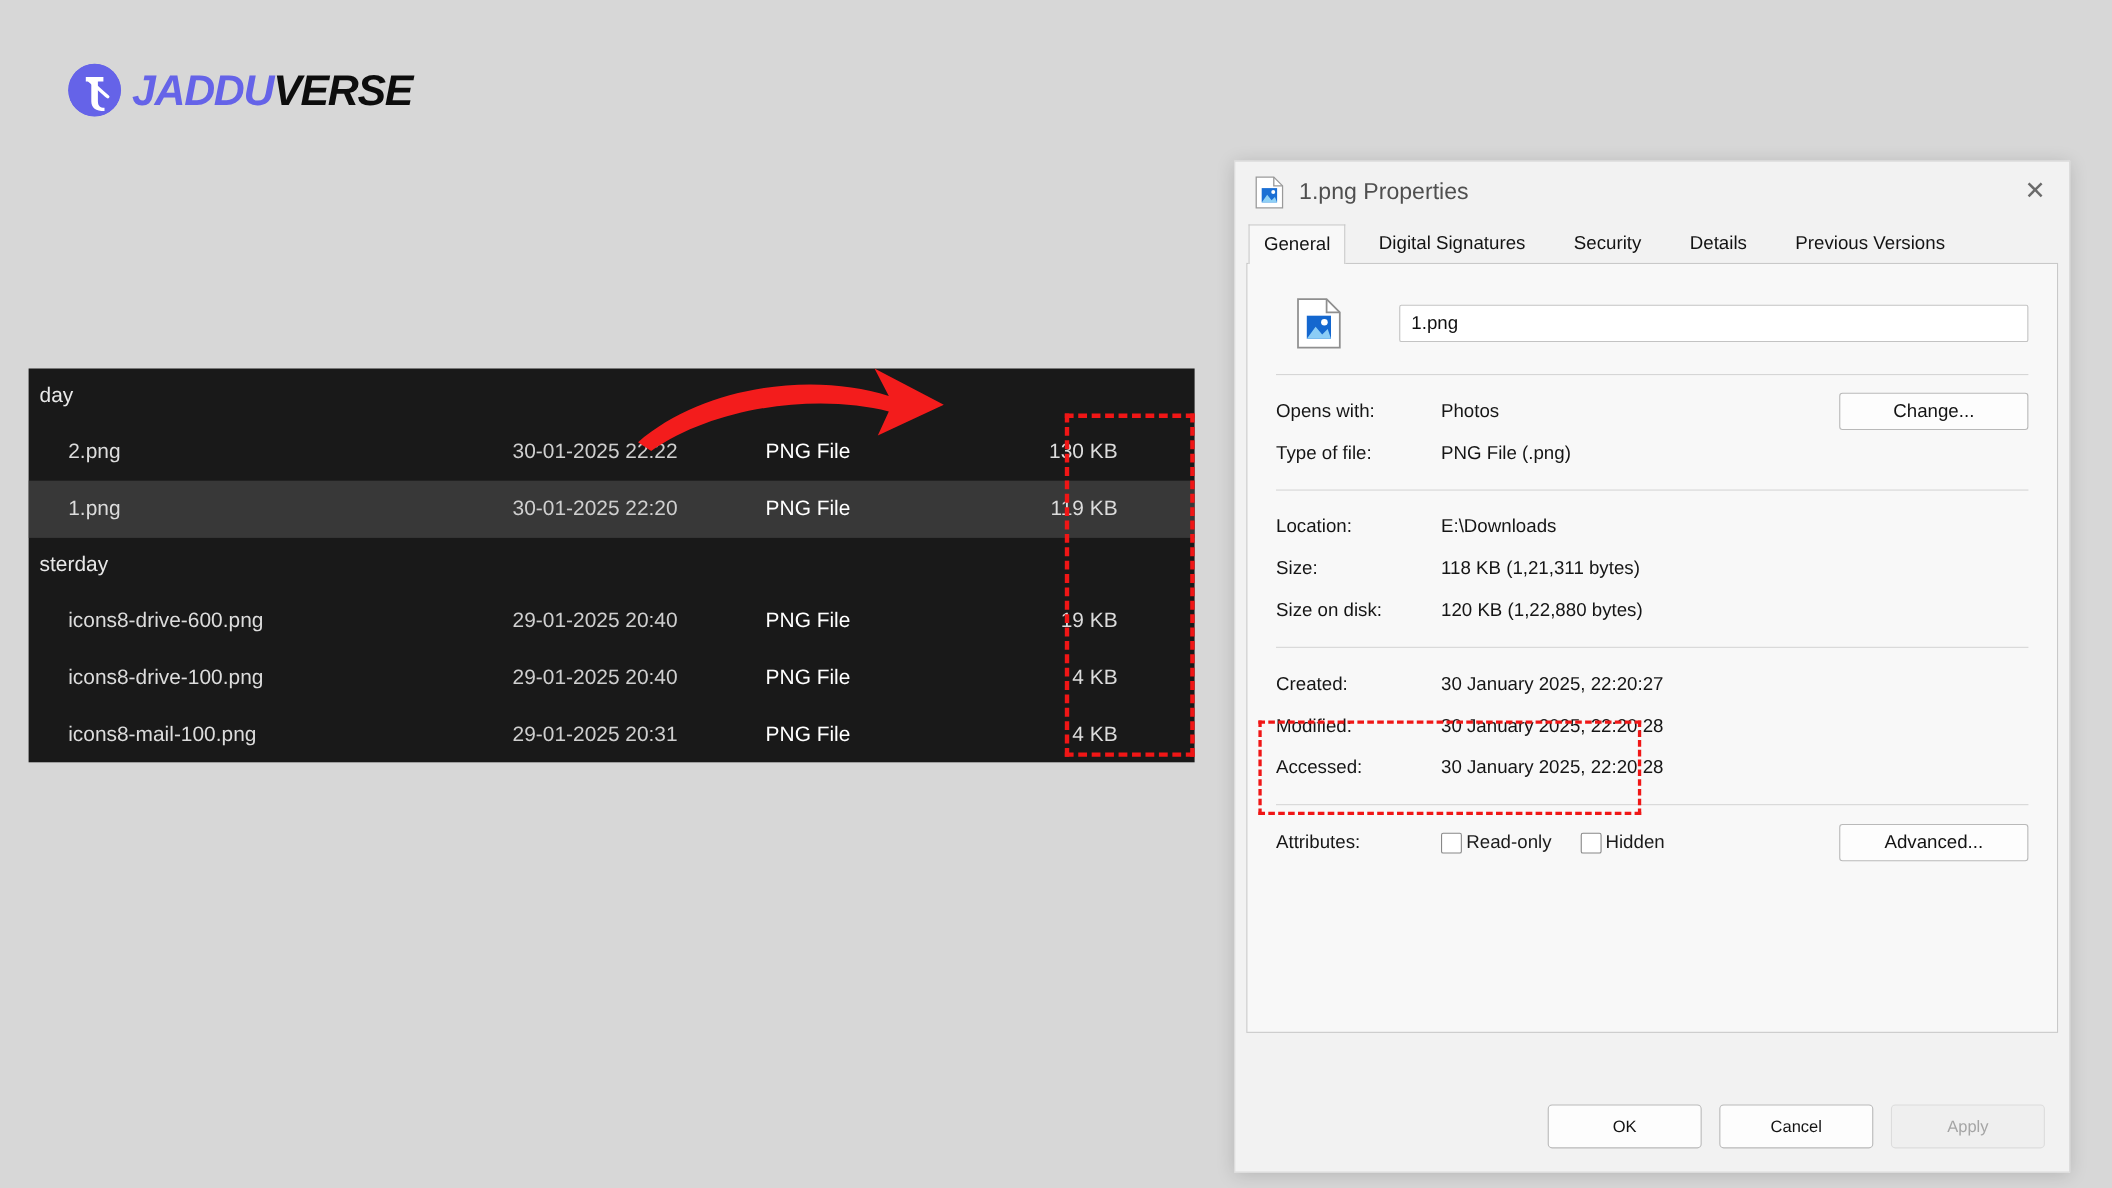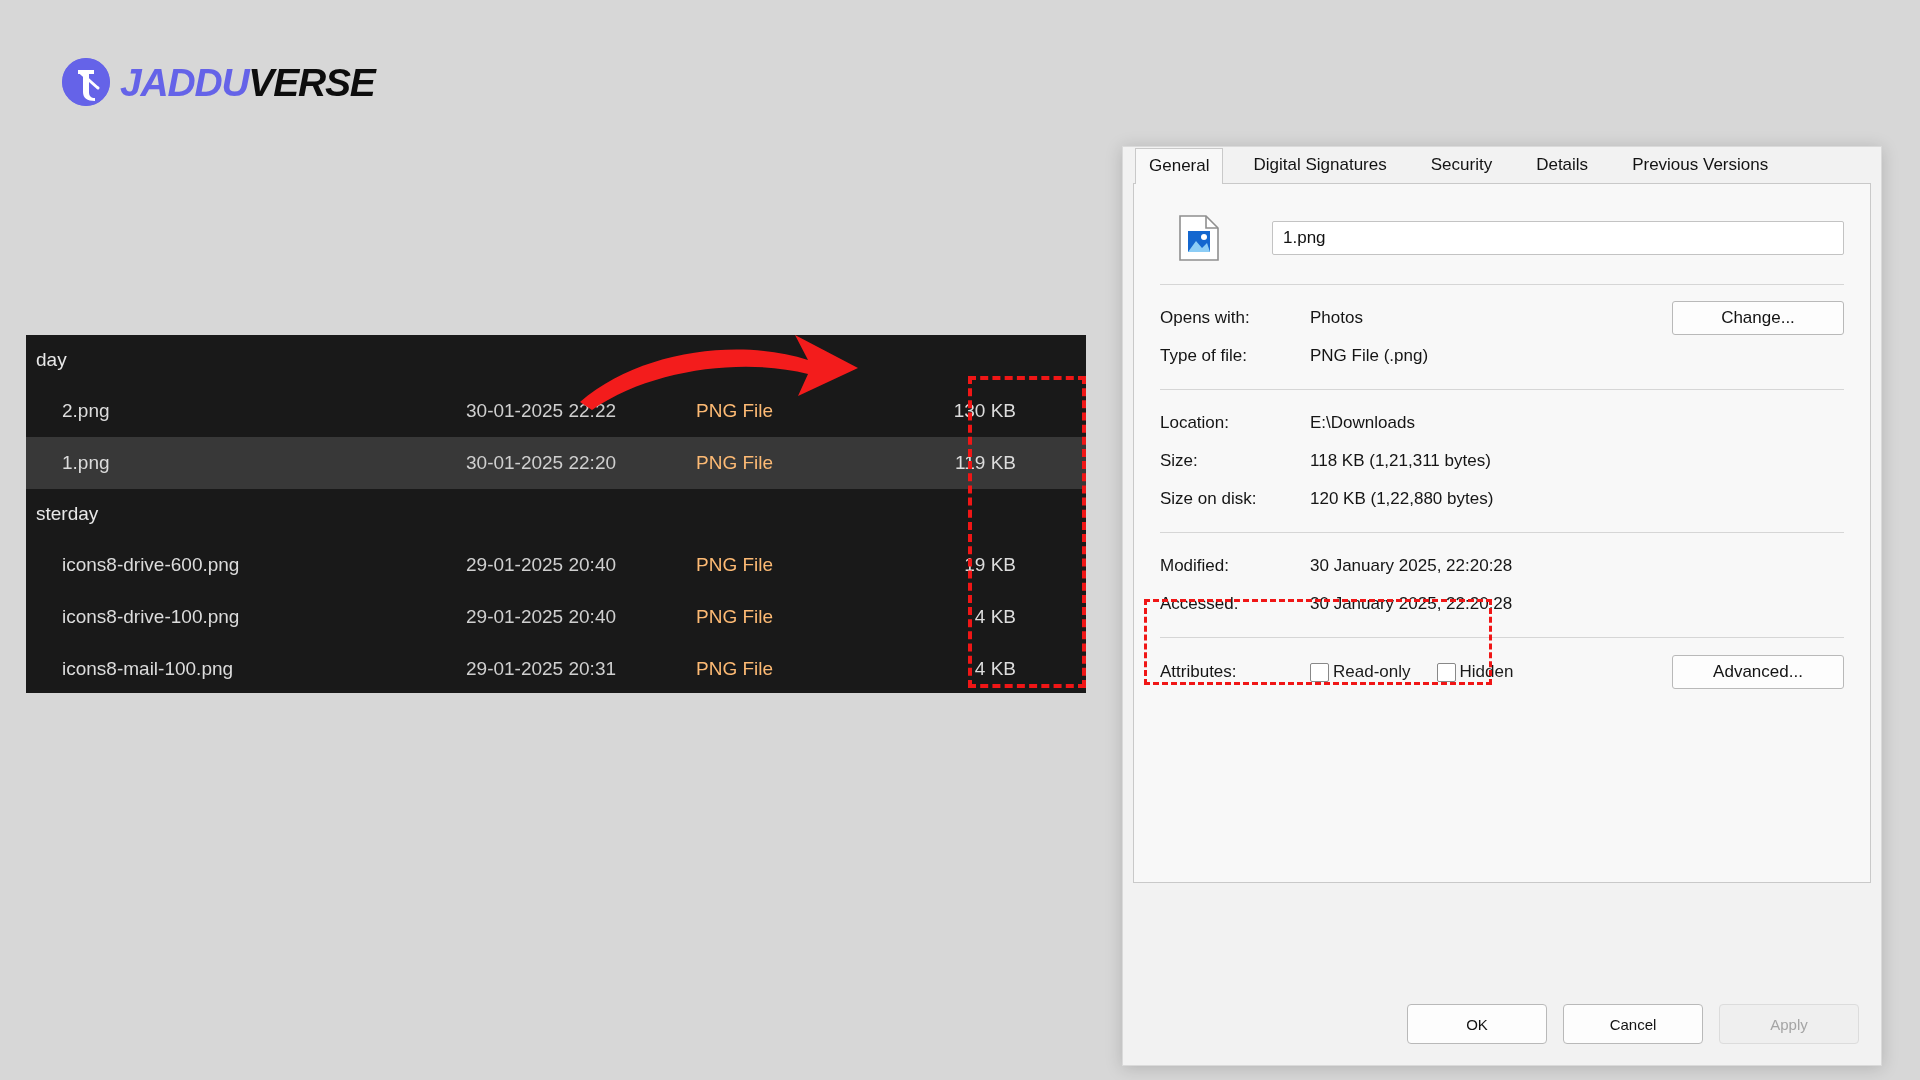--- a/index.html
+++ b/index.html
@@ -77,21 +77,21 @@
   }
   .file-row.selected { background: #383838; }
   .col-name {
     width: 440px;
     padding-left: 36px;
     box-sizing: border-box;
     white-space: nowrap;
     overflow: hidden;
   }
   .col-date { width: 230px; color: #cfcfcf; }
-  .col-type { width: 190px; color: #fdba74; }
+  .col-type { width: 190px; color: #ffffff; }
   .col-size {
     width: 150px;
     text-align: right;
     padding-right: 20px;
     box-sizing: border-box;
     color: #dcdcdc;
   }
 
   
   #size-highlight {
@@ -353,20 +353,31 @@
   <svg class="arrow" id="arrow-left" width="290" height="90" viewBox="0 0 290 90">
     <path d="M10 72 C70 20 170 8 238 30 L225 5 L288 38 L228 66 L238 44 C176 28 82 38 22 80 Z" fill="#f31c1c"></path>
   </svg>
 
   <svg class="arrow" id="arrow-right" width="230" height="95" viewBox="0 0 230 95">
     <path d="M222 4 C215 55 160 82 95 78 L112 96 L8 58 L106 18 L94 44 C150 46 198 38 212 2 Z" fill="#f31c1c"></path>
   </svg>
 
   <div id="dialog">
 
+    <div id="titlebar">
+      <svg id="title-icon" viewBox="0 0 26 30">
+        <path d="M1 1 h16 l8 8 v20 h-24 z" fill="#ffffff" stroke="#9a9a9a" stroke-width="1.2"></path>
+        <path d="M17 1 v8 h8" fill="none" stroke="#9a9a9a" stroke-width="1.2"></path>
+        <rect x="6" y="11" width="14" height="13" fill="#1b6fd4"></rect>
+        <path d="M6 24 l5 -7 l4 5 l3 -3 l2 5 z" fill="#8fd0f5"></path>
+        <circle cx="16.5" cy="14.5" r="1.8" fill="#ffffff"></circle>
+      </svg>
+      <div id="title-text">1.png Properties</div>
+      <div id="close-btn">✕</div>
+    </div>
 
     <div id="tabstrip">
       <div class="tab active">General</div>
       <div class="tab">Digital Signatures</div>
       <div class="tab">Security</div>
       <div class="tab">Details</div>
       <div class="tab">Previous Versions</div>
     </div>
 
     <div id="tabpanel">
@@ -407,20 +418,24 @@
         <div class="prop-value">118 KB (1,21,311 bytes)</div>
       </div>
 
       <div class="prop-row">
         <div class="prop-label">Size on disk:</div>
         <div class="prop-value">120 KB (1,22,880 bytes)</div>
       </div>
 
       <div class="hsep"></div>
 
+      <div class="prop-row">
+        <div class="prop-label">Created:</div>
+        <div class="prop-value">30 January 2025, 22:20:27</div>
+      </div>
 
       <div class="prop-row">
         <div class="prop-label">Modified:</div>
         <div class="prop-value">30 January 2025, 22:20:28</div>
       </div>
 
       <div class="prop-row">
         <div class="prop-label">Accessed:</div>
         <div class="prop-value">30 January 2025, 22:20:28</div>
       </div>

